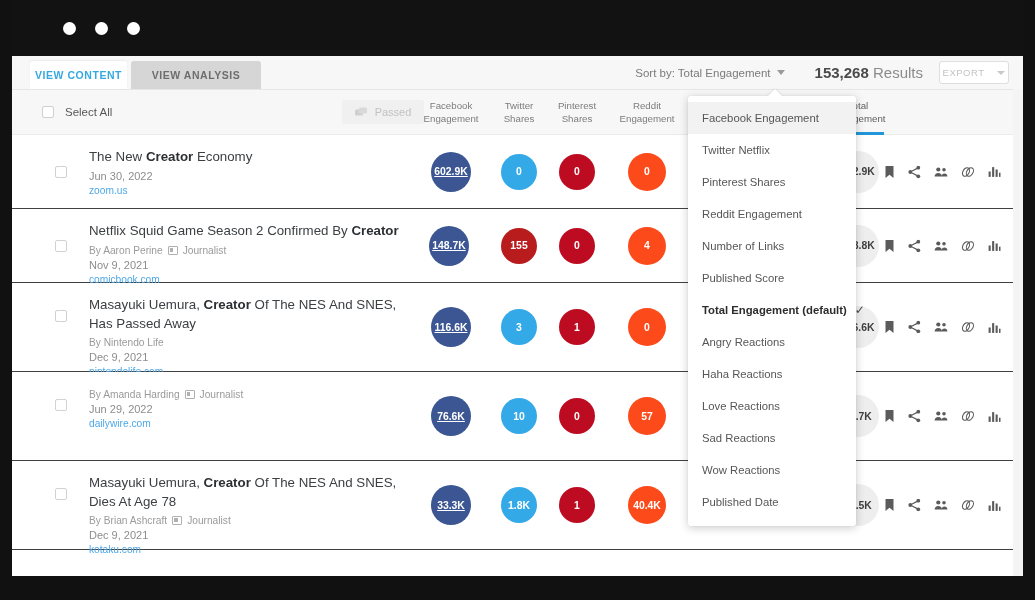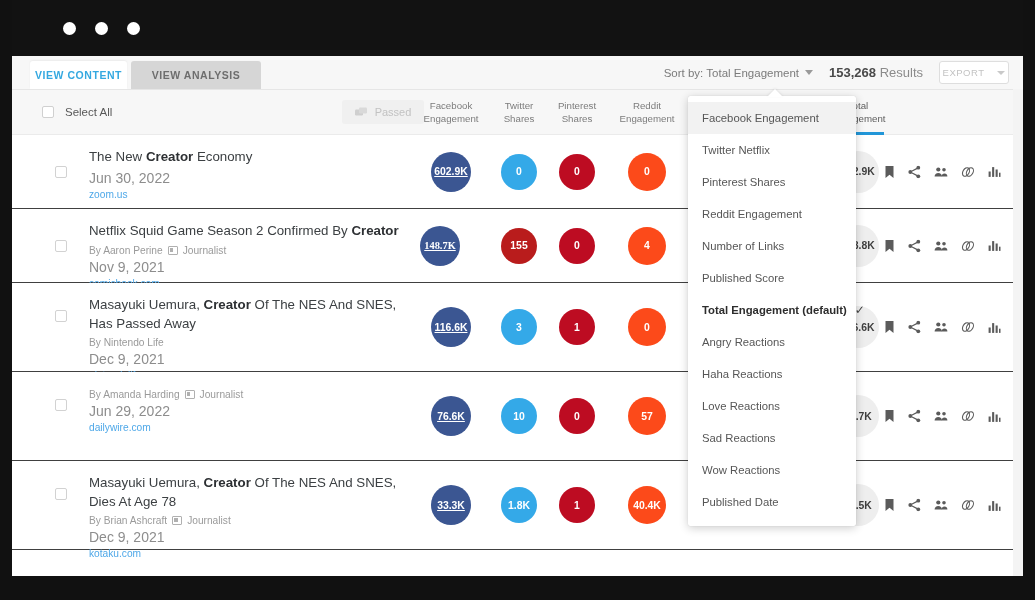--- a/index.html
+++ b/index.html
@@ -47,21 +47,21 @@
   .sortbar{
     position:absolute;right:14px;top:0;height:33px;display:flex;align-items:center;gap:0;
   }
   .sortby{
     font-size:11.5px;color:#7b7b7b;cursor:pointer;display:flex;align-items:center;gap:6px;
   }
   .caret{
     width:0;height:0;border-left:4.5px solid transparent;border-right:4.5px solid transparent;
     border-top:5px solid #9a9a9a;display:inline-block;
   }
-  .results{font-size:13px;color:#8b8b8b;margin-left:16px;}
+  .results{font-size:15px;color:#8b8b8b;margin-left:30px;}
   .results b{color:#4a4a4a;font-weight:bold;}
   .exportbtn{
     margin-left:16px;width:68px;height:21px;border:1px solid #dedede;border-radius:3px;
     display:flex;align-items:center;justify-content:center;gap:13px;
     font-size:9.5px;letter-spacing:.5px;color:#c3c3c3;background:#fff;cursor:pointer;
   }
   .caret-light{
     width:0;height:0;border-left:4px solid transparent;border-right:4px solid transparent;
     border-top:4.5px solid #c9c9c9;display:inline-block;
   }
@@ -114,21 +114,21 @@
   .byline{
     font-size:10.2px;color:#9a9a9a;margin-top:4px;display:flex;align-items:center;gap:5px;
   }
   .jicon{
     width:10px;height:9px;border:1.4px solid #b0b0b0;box-sizing:border-box;border-radius:1px;
     display:inline-block;position:relative;
   }
   .jicon:after{
     content:"";position:absolute;left:1px;top:1px;width:3.4px;height:4.2px;background:#b0b0b0;
   }
-  .pubdate{font-size:14px;color:#8d8d8d;margin-top:3px;}
+  .pubdate{font-size:11px;color:#8d8d8d;margin-top:3px;}
   .srclink{font-size:10.2px;color:#4fa8e8;margin-top:3px;cursor:pointer;}
 
   
   .circle{
     position:absolute;top:50%;transform:translate(-50%,-50%);
     border-radius:50%;display:flex;align-items:center;justify-content:center;
     font-size:10.4px;font-weight:bold;color:#ffffff;
   }
   .row.tall .circle{top:44px;}
   .circle.fb{text-decoration:underline;}
@@ -305,21 +305,21 @@
           <div class="rowinfo">
             <div class="title"><span>Netflix Squid Game Season 2 Confirmed By </span><b>Creator</b><span></span></div>
             <div class="byline">
               <span>By Aaron Perine</span>
               <span class="jicon"></span>
               <span>Journalist</span>
             </div>
             <div class="pubdate">Nov 9, 2021</div>
             <div class="srclink">comicbook.com</div>
           </div>
-          <div class="circle fb" style="left: 428px; width: 40px; height: 40px; background: rgb(59, 86, 146); font-family: Liberation Serif, serif;">148.7K</div>
+          <div class="circle fb" style="left: 437px; width: 40px; height: 40px; background: rgb(59, 86, 146);">148.7K</div>
           <div class="circle" style="left: 507px; width: 36px; height: 36px; background: #b91c1c;">155</div>
           <div class="circle" style="left: 565px; width: 36px; height: 36px; background: rgb(189, 12, 34);">0</div>
           <div class="circle" style="left: 635px; width: 38px; height: 38px; background: rgb(252, 74, 26);">4</div>
           <div class="circle" style="left: 703px; width: 36px; height: 36px; background: rgb(125, 140, 153);">41</div>
           <div class="circle" style="left: 771px; width: 36px; height: 36px; background: rgb(25, 185, 143);">3</div>
           <div class="circle tot" style="left: 846px; width: 42px; height: 42px;">148.8K</div>
           <div class="racts">
   <span>
               <svg width="11" height="13" viewBox="0 0 11 13">
                 <path d="M1.5 0.6h8v11.8L5.5 9.2 1.5 12.4z" fill="#5b5b5b"></path>

